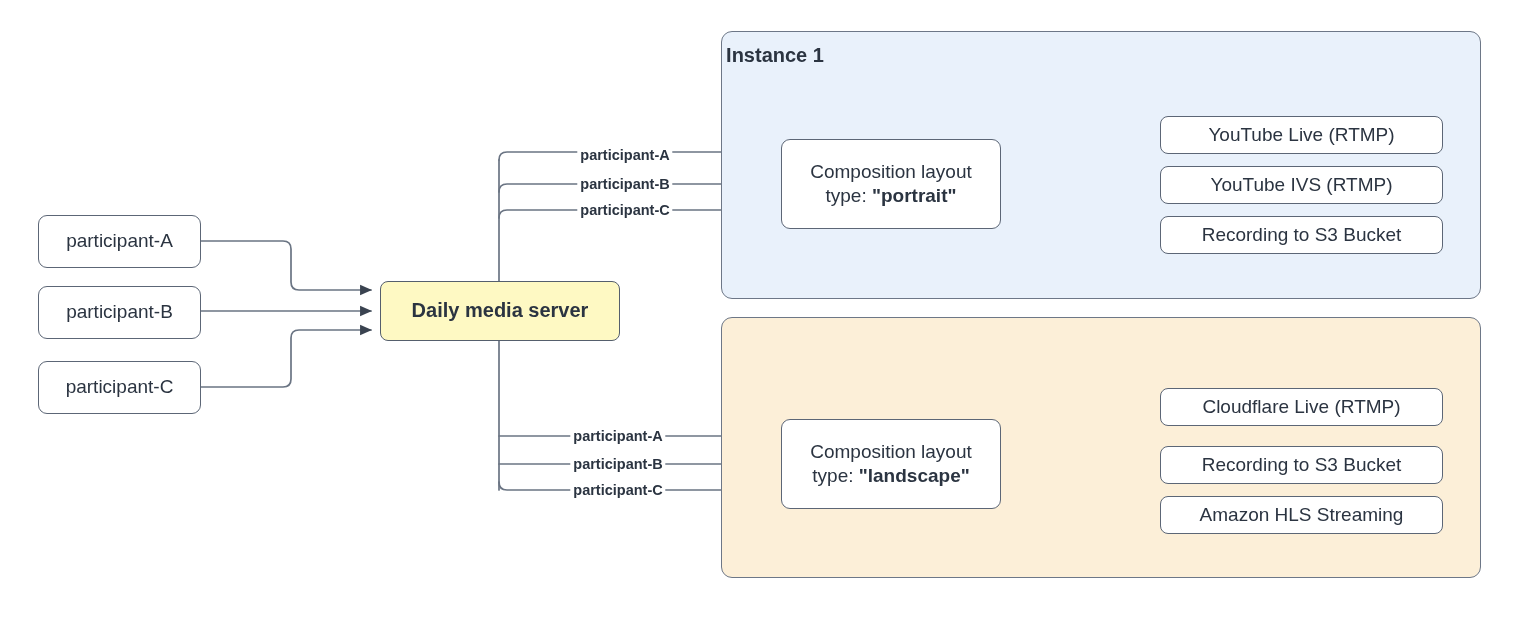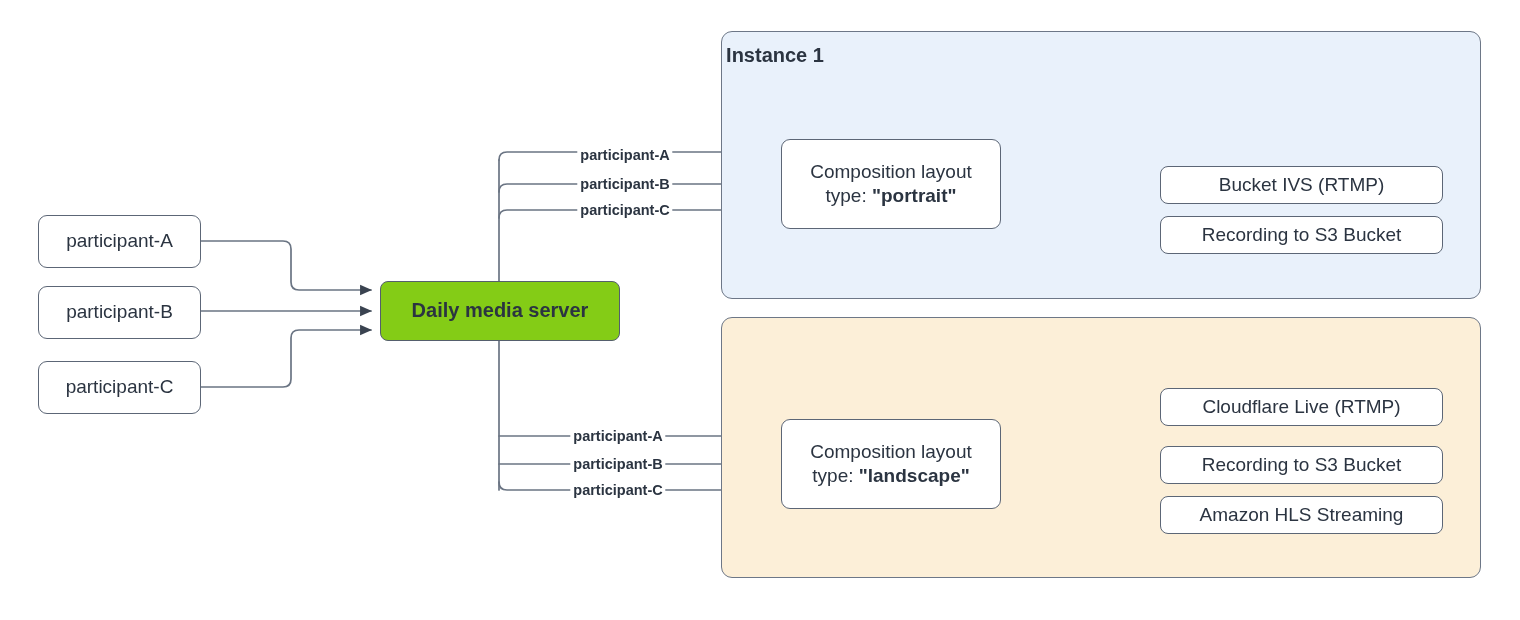--- a/index.html
+++ b/index.html
@@ -53,21 +53,21 @@
   }
   #participant-a-box { top: 215px; }
   #participant-b-box { top: 286px; }
   #participant-c-box { top: 361px; }
 
   #daily-server-box {
     left: 380px;
     top: 281px;
     width: 240px;
     height: 60px;
-    background: #84cc16;
+    background: #fef9c3;
     border: 1.4px solid #555f6d;
     border-radius: 8px;
     font-weight: bold;
     font-size: 20px;
     color: #2b3441;
   }
 
   
   .instance-panel {
     position: absolute;
@@ -201,21 +201,22 @@
   <div class="node composition-node" id="composition-1-box">
     <span class="line1">Composition layout</span>
     <span class="line2"><span>type: </span><b>"portrait"</b></span>
   </div>
 
   <div class="node composition-node" id="composition-2-box">
     <span class="line1">Composition layout</span>
     <span class="line2"><span>type: </span><b>"landscape"</b></span>
   </div>
 
-  <div class="node output-node" id="out-1-2">Bucket IVS (RTMP)</div>
+  <div class="node output-node" id="out-1-1">YouTube Live (RTMP)</div>
+  <div class="node output-node" id="out-1-2">YouTube IVS (RTMP)</div>
   <div class="node output-node" id="out-1-3">Recording to S3 Bucket</div>
 
   <div class="node output-node" id="out-2-1">Cloudflare Live (RTMP)</div>
   <div class="node output-node" id="out-2-2">Recording to S3 Bucket</div>
   <div class="node output-node" id="out-2-3">Amazon HLS Streaming</div>
 
   <div class="edge-label" style="left:625px; top:155px;">participant-A</div>
   <div class="edge-label" style="left:625px; top:184px;">participant-B</div>
   <div class="edge-label" style="left:625px; top:210px;">participant-C</div>
 

